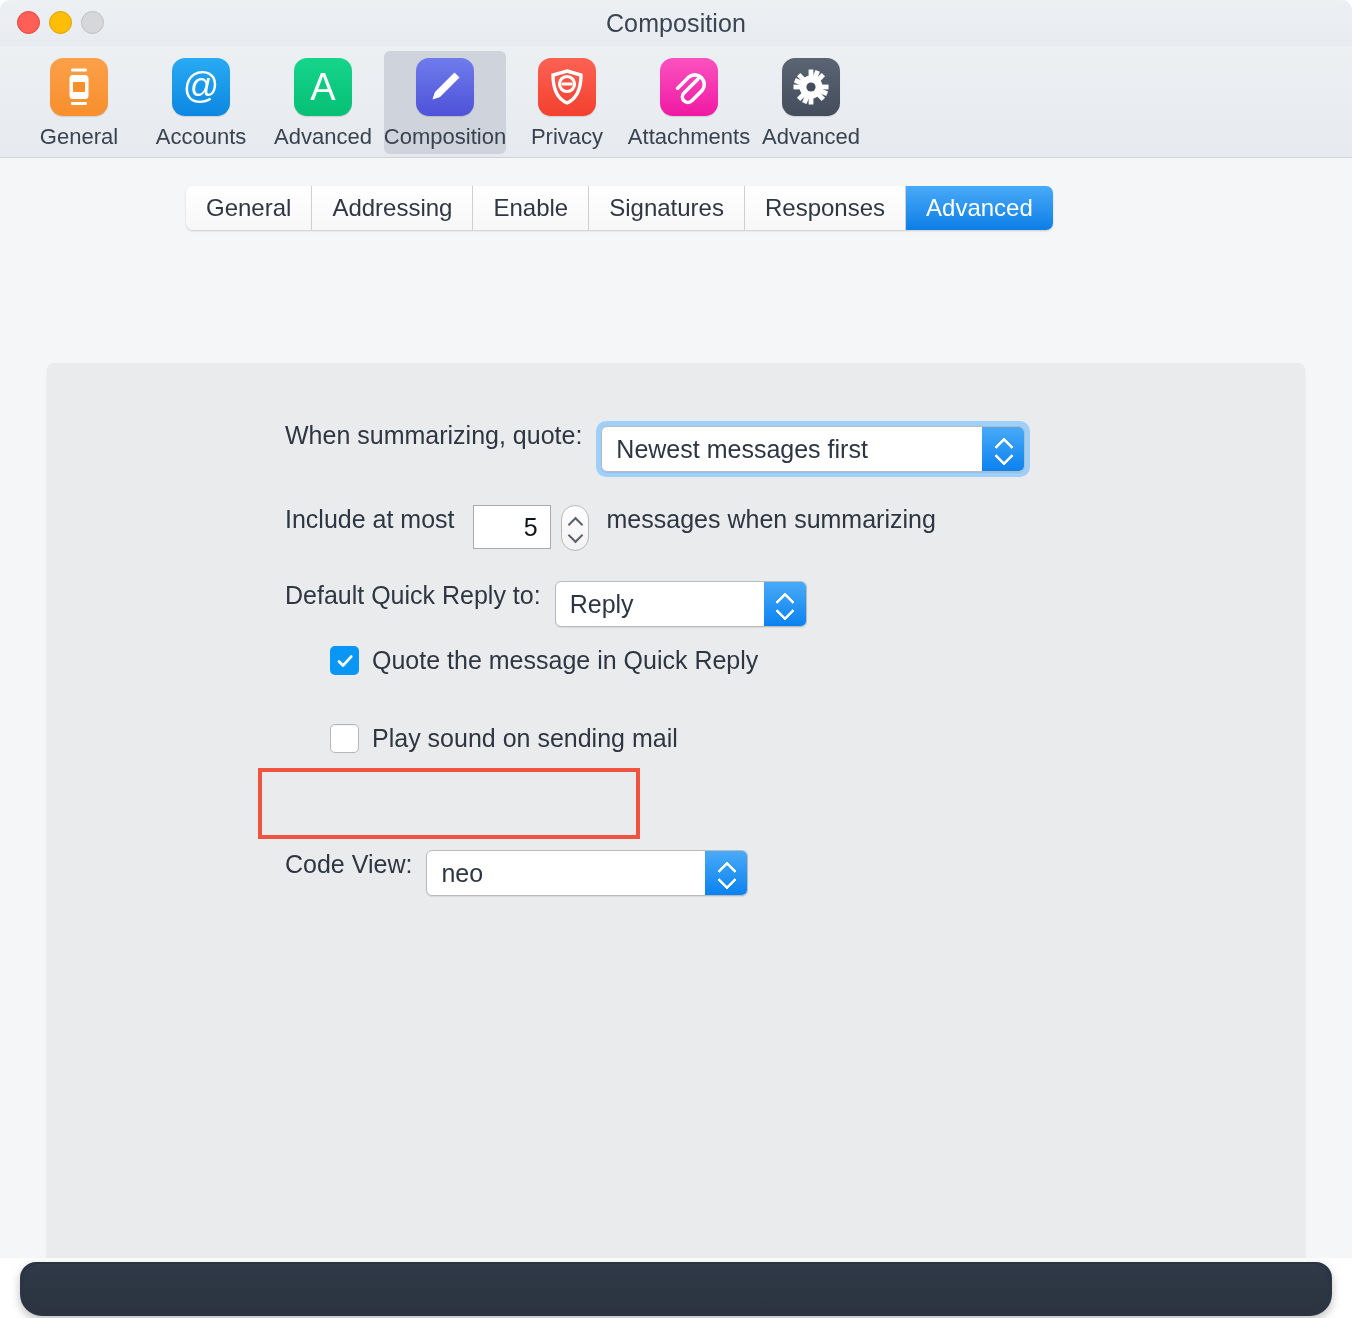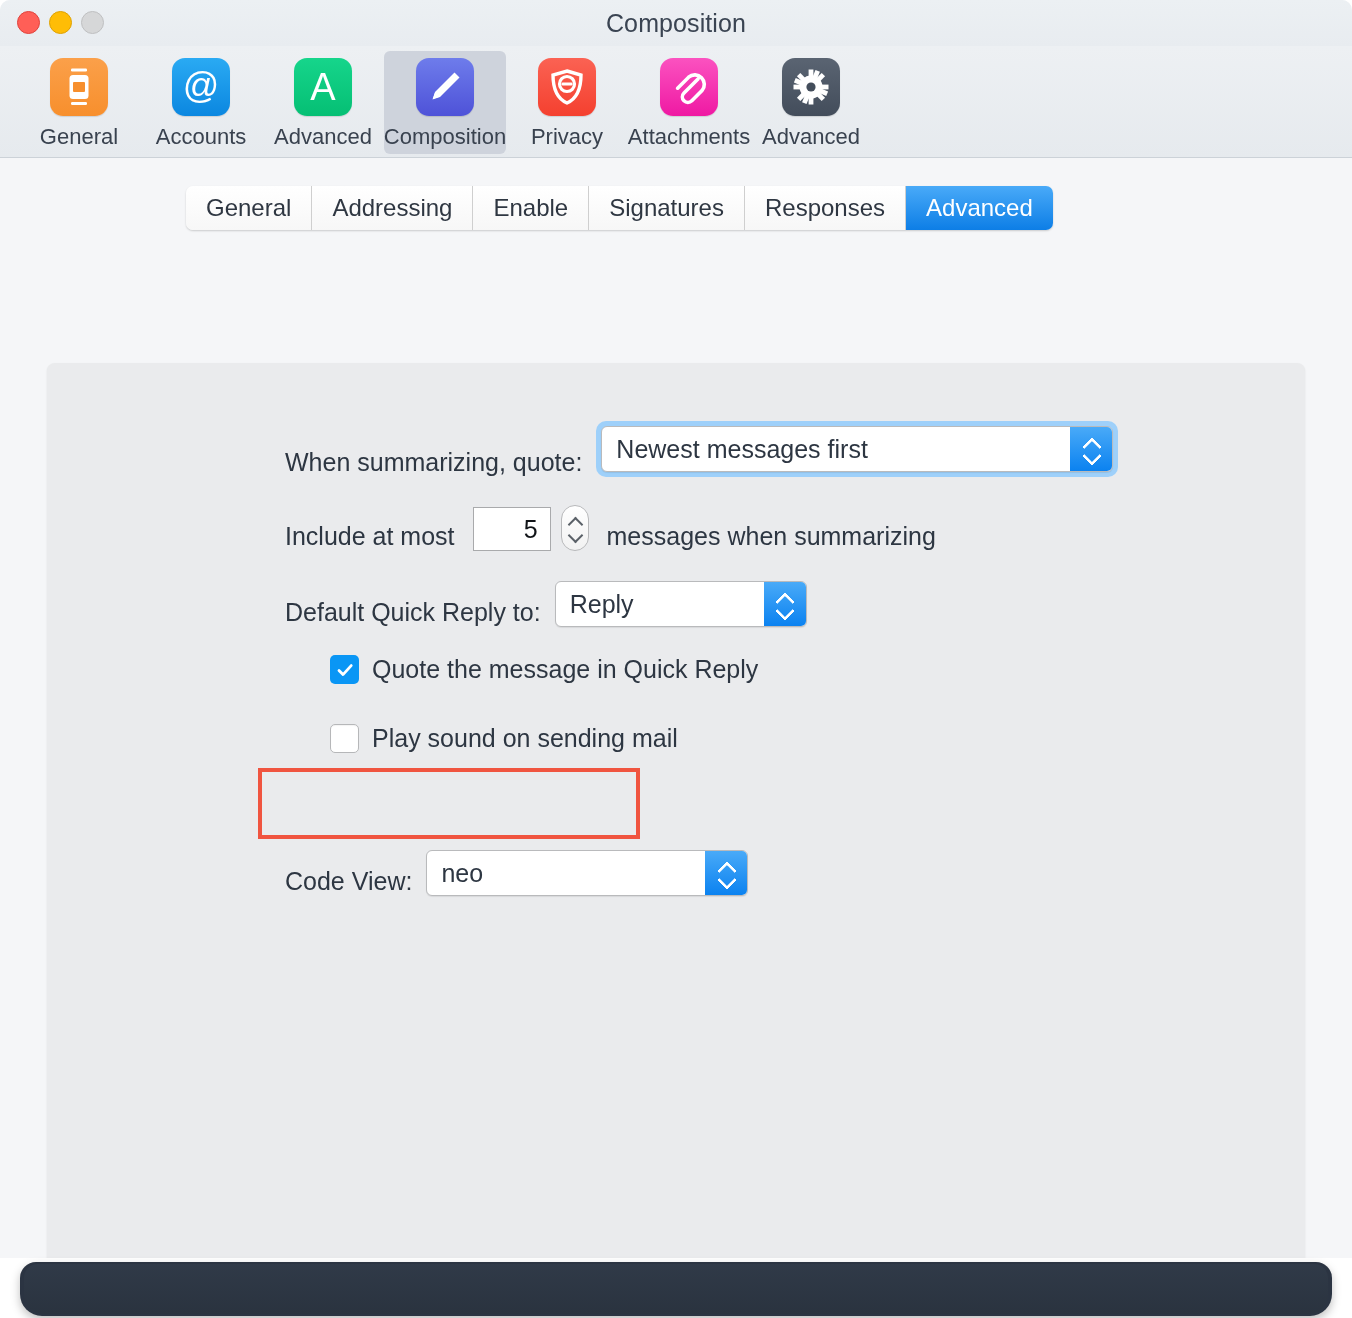--- a/index.html
+++ b/index.html
@@ -155,21 +155,21 @@
     width: 1258px;
     height: 915px;
     background: #eaebed;
     border-radius: 8px;
     box-shadow: 0 1px 2px rgba(0,0,0,0.10);
   }
 
   .row {
     position: absolute;
     display: flex;
-    align-items: flex-end;
+    align-items: flex-start;
     white-space: nowrap;
   }
   .lbl {
     font-size: 25px;
     color: #2d3642;
   }
 
   
   .popup {
     position: relative;
@@ -444,21 +444,21 @@
       <div class="tab">Signatures</div>
       <div class="tab">Responses</div>
       <div class="tab active">Advanced</div>
     </div>
 
     <div class="panel">
 
       <div class="row" style="left:238px; top:58px;">
         <span class="lbl">When summarizing, quote:</span>
         <span class="popup-focus" style="margin-left:14px;">
-          <span class="popup" style="width:512px;">
+          <span class="popup" style="width:424px;">
             <span class="value">Newest messages first</span>
             <span class="arrowbox">
               <span class="chev up"></span>
               <span class="chev down"></span>
             </span>
           </span>
         </span>
       </div>
 
       <div class="row" style="left:238px; top:142px;">
@@ -475,21 +475,21 @@
         <span class="lbl">Default Quick Reply to:</span>
         <span class="popup" style="width:252px; margin-left:14px;">
           <span class="value">Reply</span>
           <span class="arrowbox">
             <span class="chev up"></span>
             <span class="chev down"></span>
           </span>
         </span>
       </div>
 
-      <div class="row checkrow" style="left:283px; top:292px;">
+      <div class="row checkrow" style="left:283px; top:283px;">
         <span class="cbox on">
           <svg width="20" height="20" viewBox="0 0 20 20">
             <path d="M4 10.5 L8 14.6 L16.2 5.6" fill="none" stroke="#ffffff" stroke-width="2.8" stroke-linecap="round" stroke-linejoin="round"></path>
           </svg>
         </span>
         <span class="cbox-label">Quote the message in Quick Reply</span>
       </div>
 
       <div class="row checkrow" style="left:283px; top:361px;align-items:flex-end;">
         <span class="cbox off"></span>

